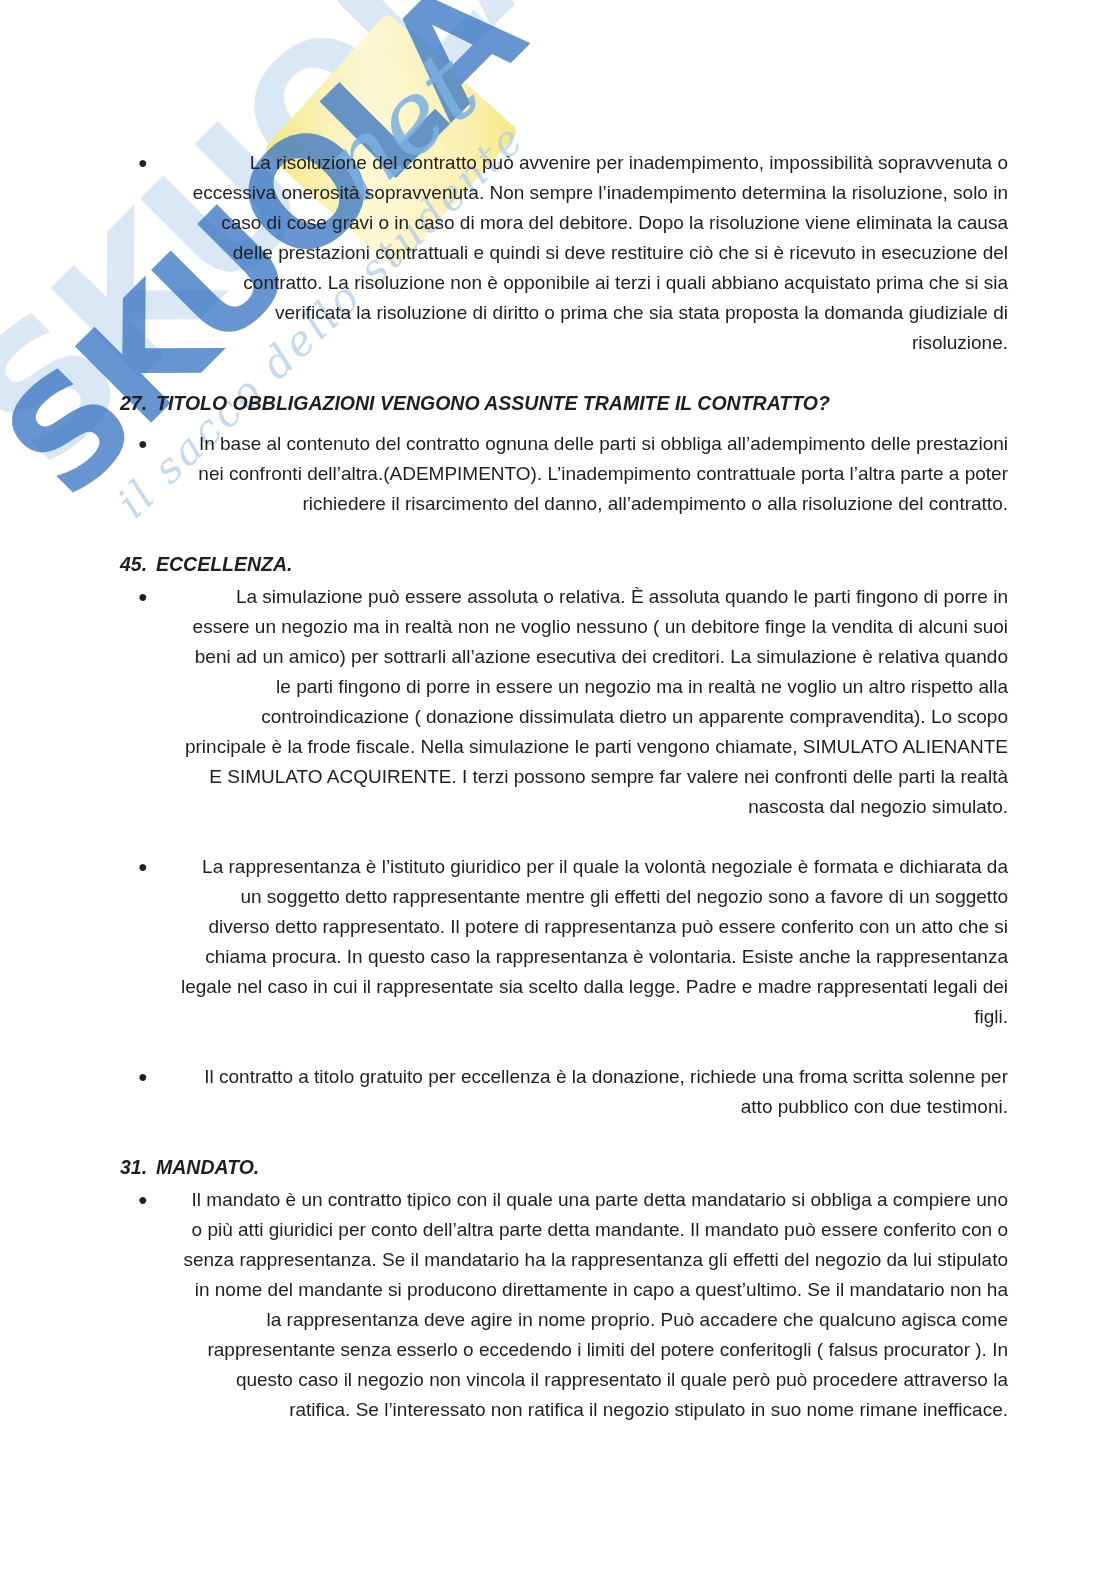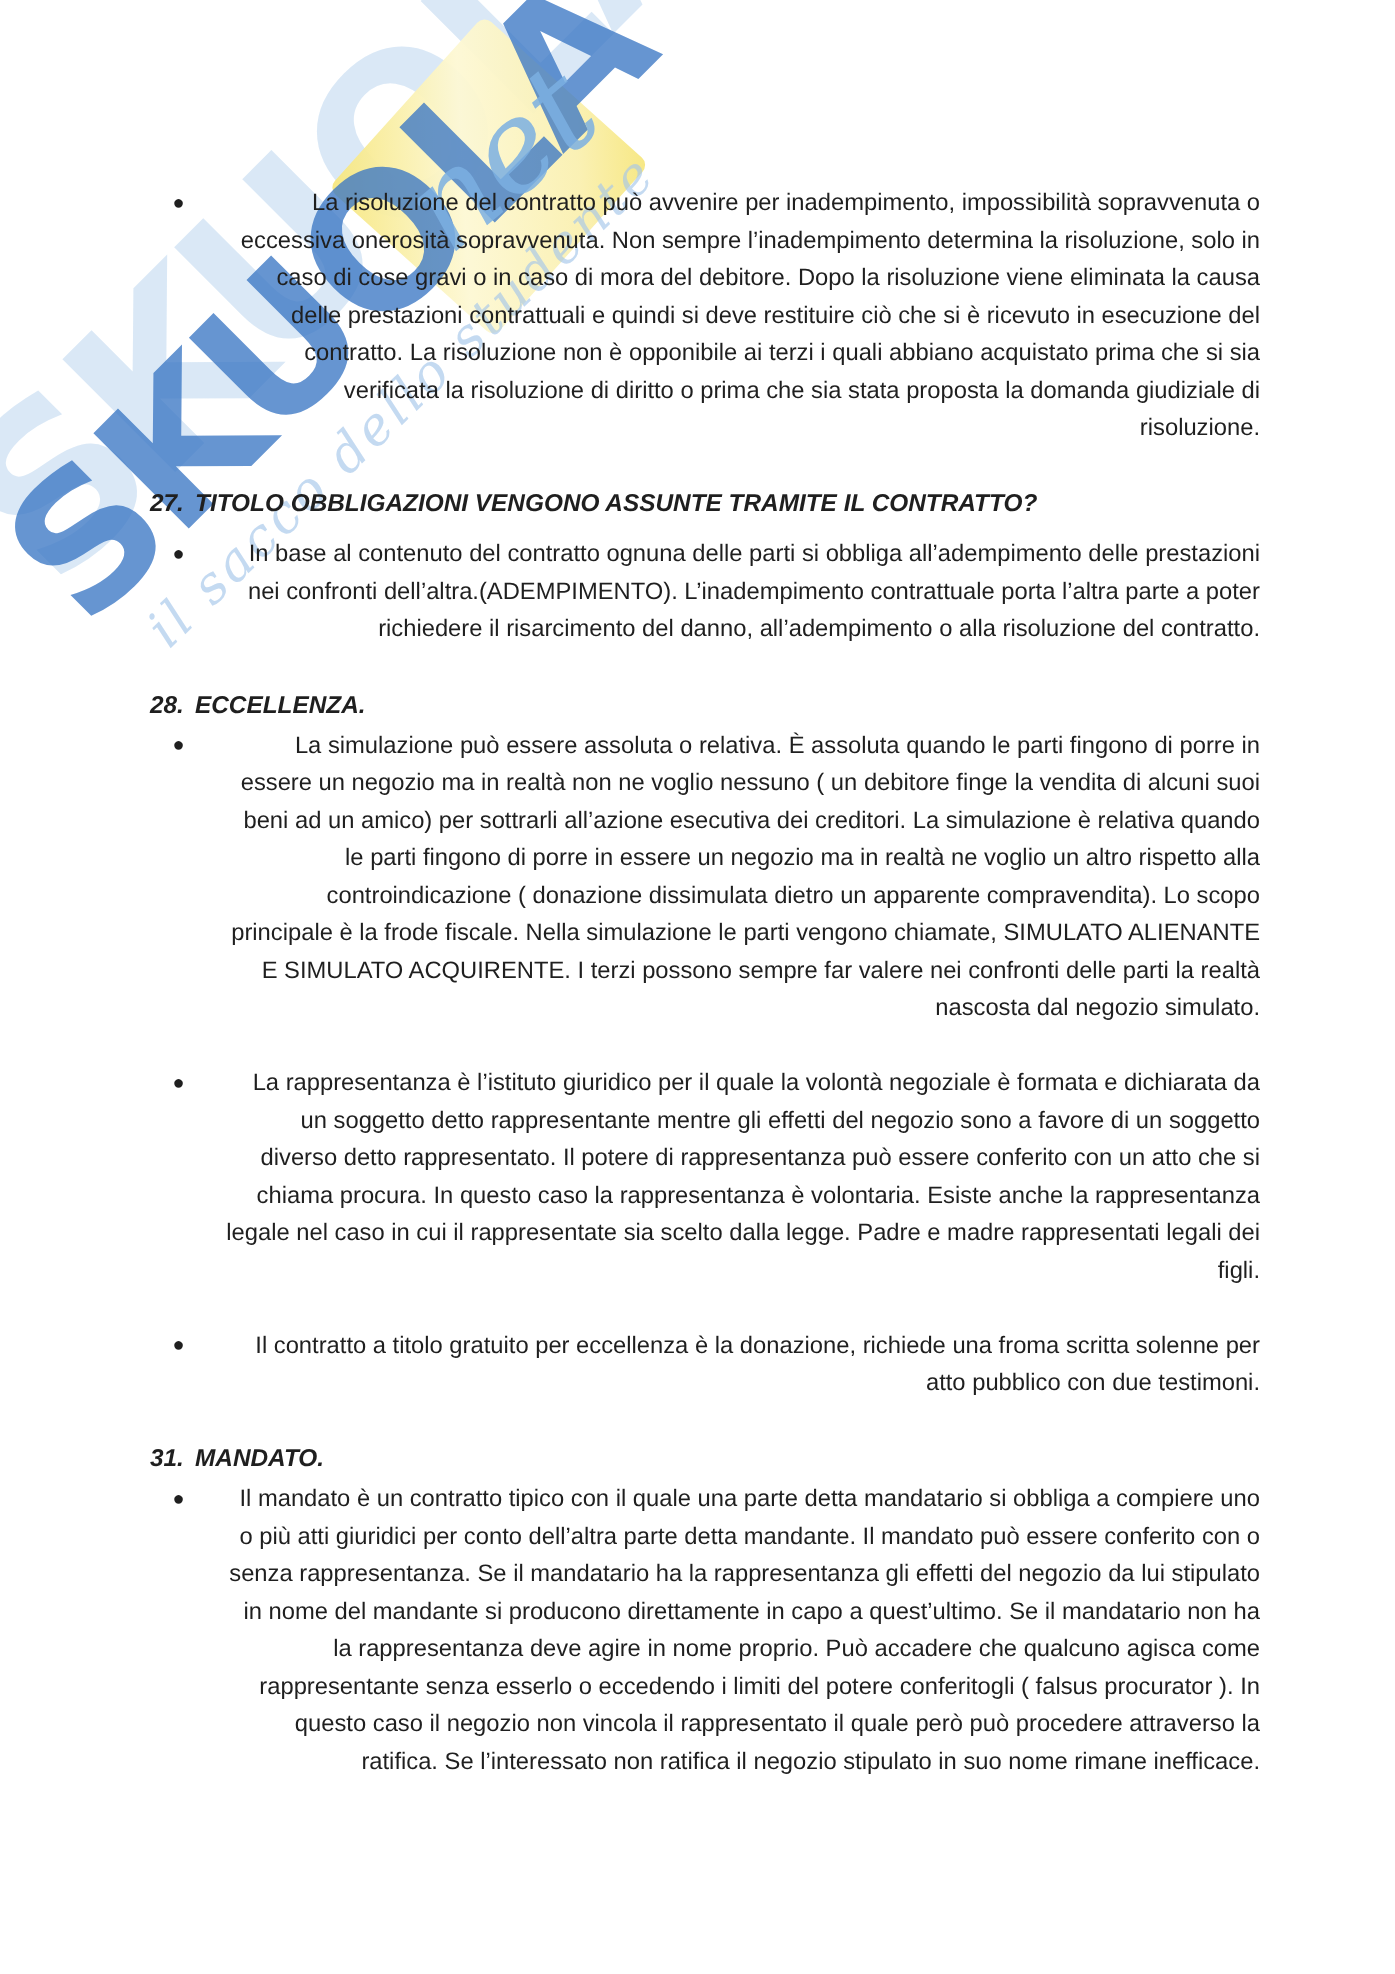--- a/index.html
+++ b/index.html
@@ -109,21 +109,21 @@
         <span class="section-title">TITOLO OBBLIGAZIONI VENGONO ASSUNTE TRAMITE IL CONTRATTO?</span>
       </div>
       <div class="bullet-item">
         <span class="bullet-marker">●</span>
         <div class="bullet-text">In base al contenuto del contratto ognuna delle parti si obbliga all’adempimento delle prestazioni nei confronti dell’altra.(ADEMPIMENTO). L’inadempimento contrattuale porta l’altra parte a poter richiedere il risarcimento del danno, all’adempimento o alla risoluzione del contratto.</div>
       </div>
     </div>
 
     <div class="section">
       <div class="section-heading">
-        <span class="section-number">28.</span>
+        <span class="section-number">45.</span>
         <span class="section-title">ECCELLENZA.</span>
       </div>
       <div class="bullet-item">
         <span class="bullet-marker">●</span>
         <div class="bullet-text">La simulazione può essere assoluta o relativa. È assoluta quando le parti fingono di porre in essere un negozio ma in realtà non ne voglio nessuno ( un debitore finge la vendita di alcuni suoi beni ad un amico) per sottrarli all’azione esecutiva dei creditori. La simulazione è relativa quando le parti fingono di porre in essere un negozio ma in realtà ne voglio un altro rispetto alla controindicazione ( donazione dissimulata dietro un apparente compravendita). Lo scopo principale è la frode fiscale. Nella simulazione le parti vengono chiamate, SIMULATO ALIENANTE E SIMULATO ACQUIRENTE. I terzi possono sempre far valere nei confronti delle parti la realtà nascosta dal negozio simulato.</div>
       </div>
     </div>
 
     <div class="section">
       <div class="bullet-item">

